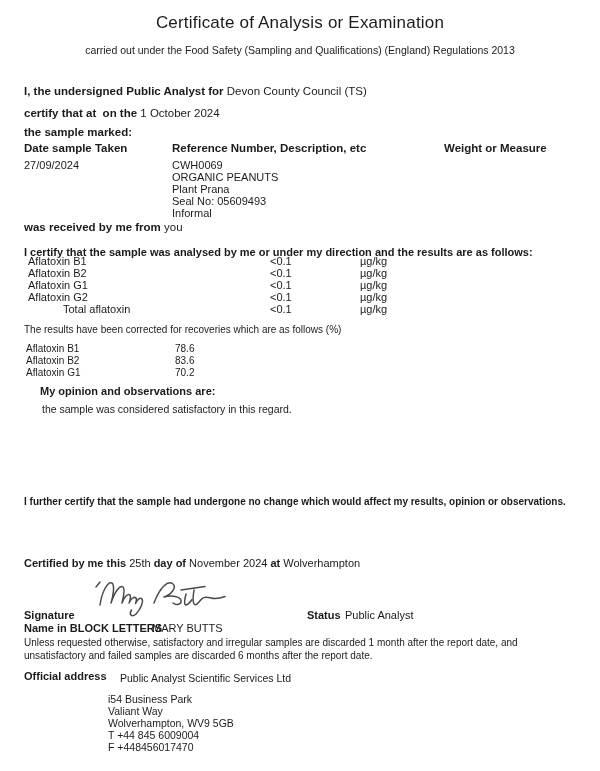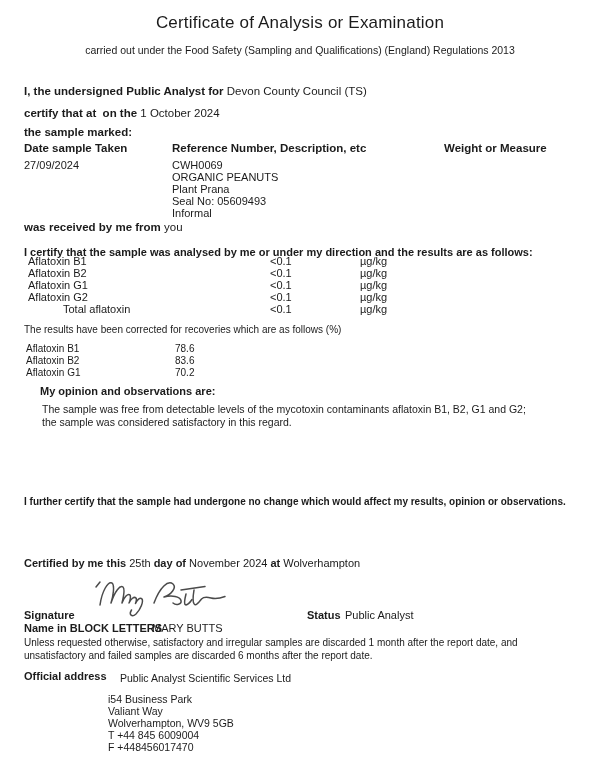--- a/index.html
+++ b/index.html
@@ -101,21 +101,20 @@
     <span class="cell small" style="left:26px;">Aflatoxin B2</span>
     <span class="cell small" style="left:175px;">83.6</span>
   </div>
   <div class="row" style="top:367px;">
     <span class="cell small" style="left:26px;">Aflatoxin G1</span>
     <span class="cell small" style="left:175px;">70.2</span>
   </div>
 
   <div class="abs body11 b" style="top:385px;left:40px;">My opinion and observations are:</div>
   <div class="abs mid lines" style="top:403px;left:42px;line-height:12.5px;">
-    <div>The sample was free from detectable levels of the mycotoxin contaminants aflatoxin B1, B2, G1 and G2;</div>
     <div>the sample was considered satisfactory in this regard.</div>
   </div>
 
   <div class="abs small b" style="top:496px;left:24px;font-size:10px;">I further certify that the sample had undergone no change which would affect my results, opinion or observations.</div>
 
   <div class="abs body11" style="top:557px;left:24px;">
     <span class="b">Certified by me this</span>
     <span>25th</span>
     <span class="b">day of</span>
     <span>November 2024</span>

